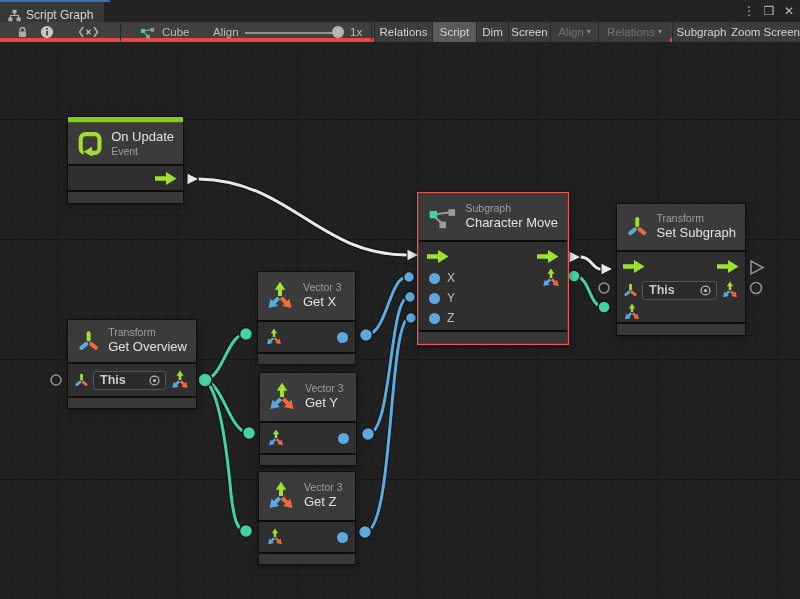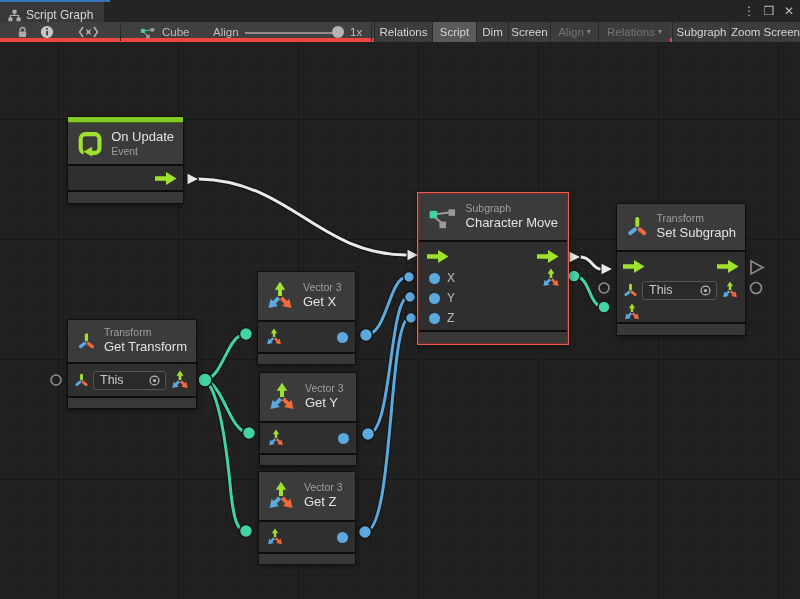--- a/index.html
+++ b/index.html
@@ -68,21 +68,21 @@
   .hdr .titles { display:flex; flex-direction:column; justify-content:center; line-height:1.25; }
   .hdr .cat { font-size:10.5px; color:#9e9e9e; }
   .hdr .title { font-size:13px; color:#e2e2e2; white-space:nowrap; }
   .nbody { background:#2f2f2f; margin-top:2px; position:relative; }
   .nfooter { background:#383838; margin-top:2px; }
   .prow { display:flex; align-items:center; }
   .plabel { font-size:12px; color:#bdbdbd; margin-left:7px; }
   .bluedot { width:11px; height:11px; border-radius:50%; background:var(--blue,#5ca9de); }
   .this-field { flex:1; height:19px; background:#2a2a2a; border:1px solid #545454; border-radius:3px;
                 display:flex; align-items:center; padding:0 4px 0 6px; color:#c9c9c9; font-size:12.5px; }
-  .this-field .fval { flex:1; }
+  .this-field .fval { flex:1;font-weight:bold; }
 </style>
 </head>
 <body>
 
 <div class="window">
 
   <div class="tabbar">
     <div class="tab-focus-line"></div>
     <div class="tab">
       <svg width="13" height="13" viewBox="0 0 16 16">
@@ -367,21 +367,21 @@
       <div class="hdr sect" style="height:42px">
         <svg width="25" height="25" viewBox="0 0 24 24">
           <g fill="none" stroke-linecap="round" stroke-width="4.2">
             <line x1="12" y1="10" x2="12" y2="3.5" style="stroke:var(--green,#9fe22e)"></line>
             <line x1="9.5" y1="14.5" x2="4.5" y2="18.5" style="stroke:var(--blue,#5ca9de)"></line>
             <line x1="14.5" y1="14.5" x2="19.5" y2="18.5" style="stroke:var(--orange,#f2693c)"></line>
           </g>
         </svg>
         <div class="titles">
           <div class="cat">Transform</div>
-          <div class="title">Get Transform</div>
+          <div class="title">Get Overview</div>
         </div>
       </div>
       <div class="nbody sect prow" style="height:32px; padding:0 6px; gap:4px">
         <svg width="15" height="15" viewBox="0 0 24 24">
           <g fill="none" stroke-linecap="round" stroke-width="4.5">
             <line x1="12" y1="10" x2="12" y2="3.5" style="stroke:var(--green,#9fe22e)"></line>
             <line x1="9.5" y1="14.5" x2="4.5" y2="18.5" style="stroke:var(--blue,#5ca9de)"></line>
             <line x1="14.5" y1="14.5" x2="19.5" y2="18.5" style="stroke:var(--orange,#f2693c)"></line>
           </g>
         </svg>

